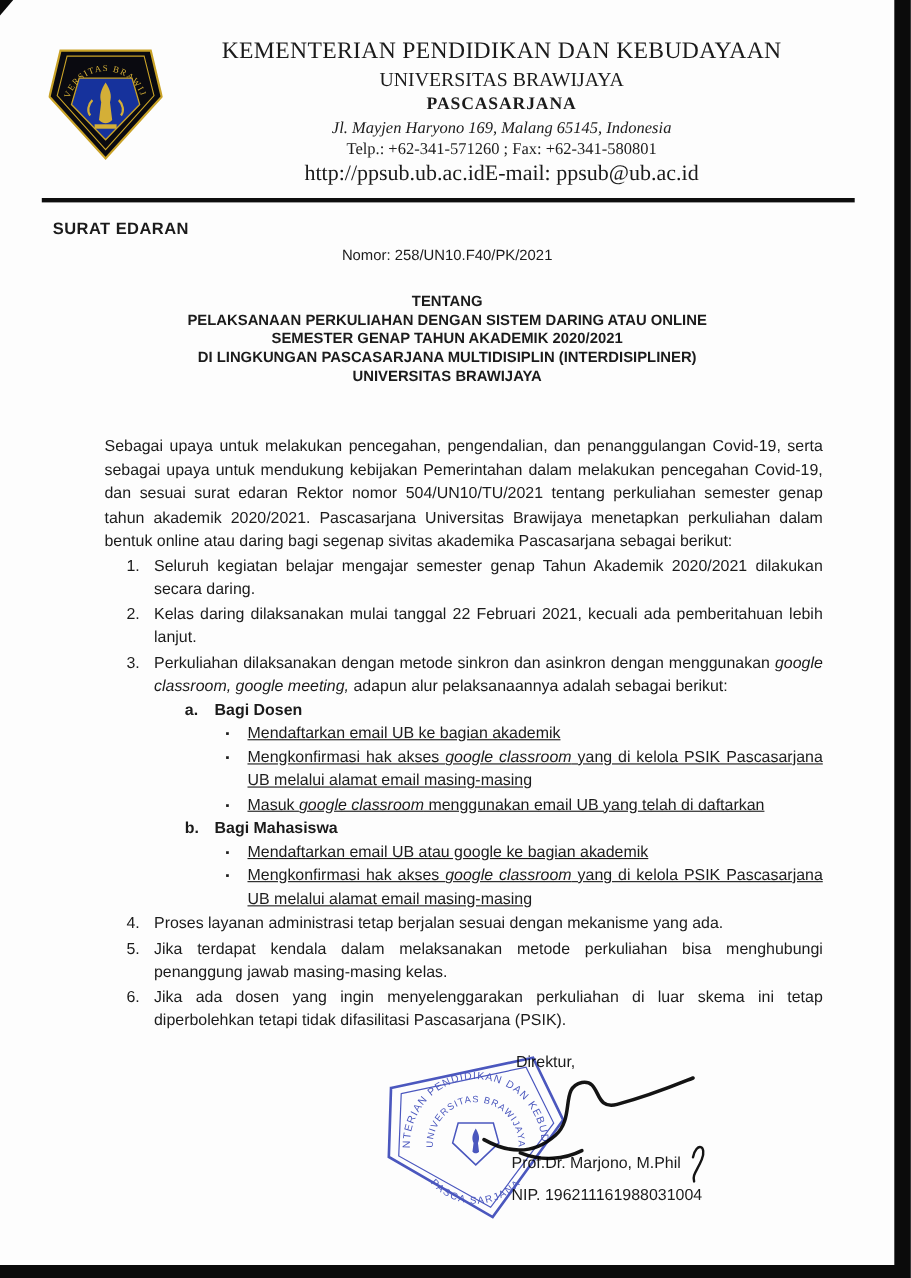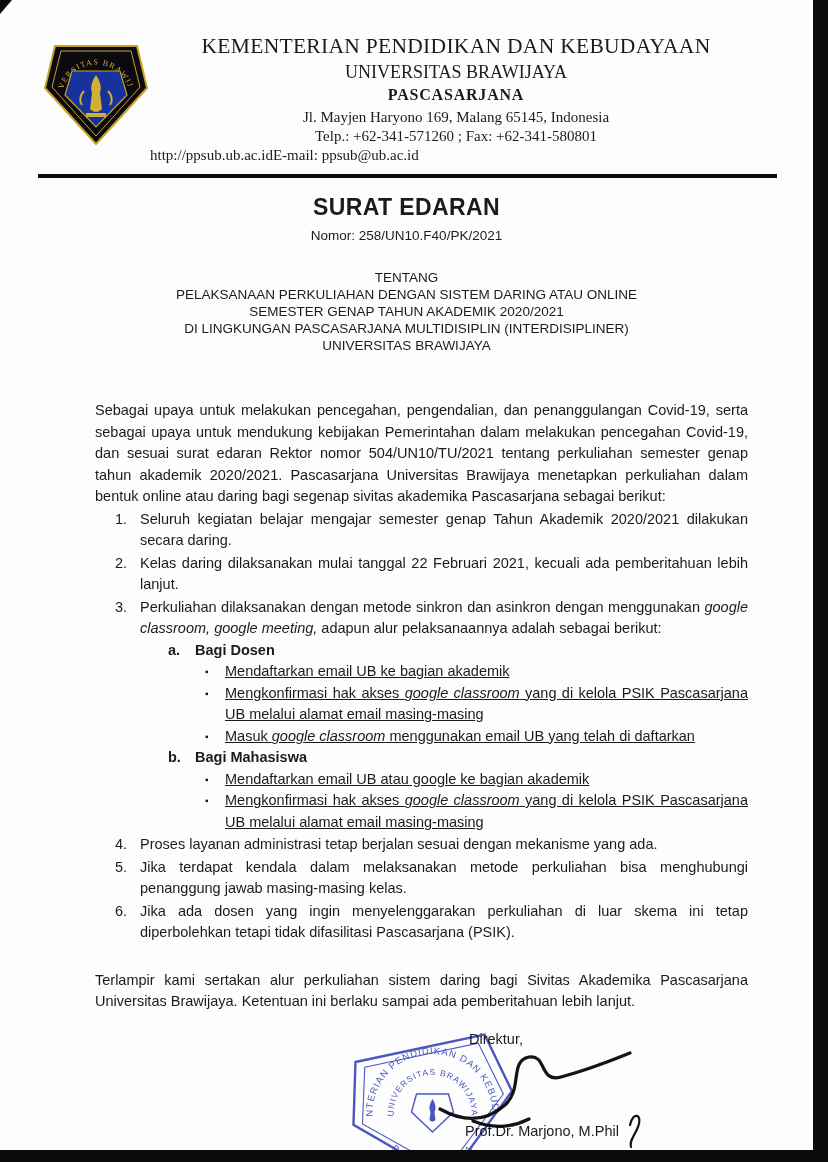--- a/index.html
+++ b/index.html
@@ -9,30 +9,30 @@
   .corner-tl { position: absolute; left: 0; top: 0; width: 0; height: 0;
                border-top: 14px solid #0b0b0b; border-right: 12px solid transparent; z-index: 5; }
 
   
   .letterhead { position: relative; padding-top: 34px; }
   .logo { position: absolute; left: 44px; top: 33px; width: 104px; height: 114px; }
   .lh-text { margin-left: 150px; width: 612px; text-align: center; font-family: "Liberation Serif", serif; }
   .lh-ministry { font-size: 21.5px; letter-spacing: .3px; }
   .lh-univ { font-size: 18px; margin-top: 3px; }
   .lh-unit { font-size: 16px; font-weight: 700; letter-spacing: .8px; margin-top: 3px; }
-  .lh-addr { font-size: 15px; margin-top: 5px; }
+  .lh-addr { font-size: 15px; margin-top: 5px; font-style: italic; }
   .lh-phone { font-size: 15px; margin-top: 2px; }
-  .lh-contact { font-size: 15px; margin-top: 2px; display: flex; }
+  .lh-contact { font-size: 20px; margin-top: 2px; display: flex; justify-content: center; }
   .rule { margin: 10px 36px 0 38px; border-top: 4.5px solid #0e0e0e; }
 
   
-  .title { text-align: center; font-size: 23px; font-weight: 700; margin-top: 16px; letter-spacing: .4px; }
+  .title { text-align: left; font-size: 15px; font-weight: 700; margin-top: 16px; letter-spacing: .4px; margin-left: 48px; }
   .nomor { text-align: center; font-size: 13.5px; margin-top: 7px; }
   .nomor .lbl { font-weight: 400; }
-  .subject { text-align: center; font-weight: 400; font-size: 13.5px; line-height: 17px; margin-top: 26px; }
+  .subject { text-align: center; font-weight: 700; font-size: 13.5px; line-height: 17px; margin-top: 26px; }
 
   
   .bodytext { margin: 46px 65px 0 95px; font-size: 14.5px; line-height: 21.5px; text-align: justify; }
   .list { margin: 0 65px 0 115px; font-size: 14.5px; line-height: 21.5px; }
   .li { display: flex; margin-top: 1px; }
   .li-num { width: 25px; flex: none; }
   .li-body { flex: 1; text-align: justify; }
   .sub-head { display: flex; font-weight: 700; margin-left: 28px; }
   .sub-label { width: 27px; flex: none; }
   .bullet { display: flex; margin-left: 65px; }
@@ -153,21 +153,20 @@
     <div class="li">
       <span class="li-num">5.</span>
       <div class="li-body">Jika terdapat kendala dalam melaksanakan metode perkuliahan bisa menghubungi penanggung jawab masing-masing kelas.</div>
     </div>
     <div class="li">
       <span class="li-num">6.</span>
       <div class="li-body">Jika ada dosen yang ingin menyelenggarakan perkuliahan di luar skema ini tetap diperbolehkan tetapi tidak difasilitasi Pascasarjana (PSIK).</div>
     </div>
   </div>
 
-  <p class="closing">Terlampir kami sertakan alur perkuliahan sistem daring bagi Sivitas Akademika Pascasarjana Universitas Brawijaya. Ketentuan ini berlaku sampai ada pemberitahuan lebih lanjut.</p>
 
   <div class="sigblock">
     <div class="sig-salut">Direktur,</div>
 
     <svg class="stamp" viewBox="0 0 170 175">
       <g transform="rotate(-12 85 90)" stroke="#2b3ab5" fill="none">
         <polygon points="19,30 151,30 166,91 85,164 4,91" stroke-width="2.4"></polygon>
         <polygon points="27,37 143,37 157,92 85,155 13,92" stroke-width="1.1"></polygon>
       </g>
       <path id="stArcTop" d="M25,97 A60,60 0 1 1 145,97" fill="none"></path>

